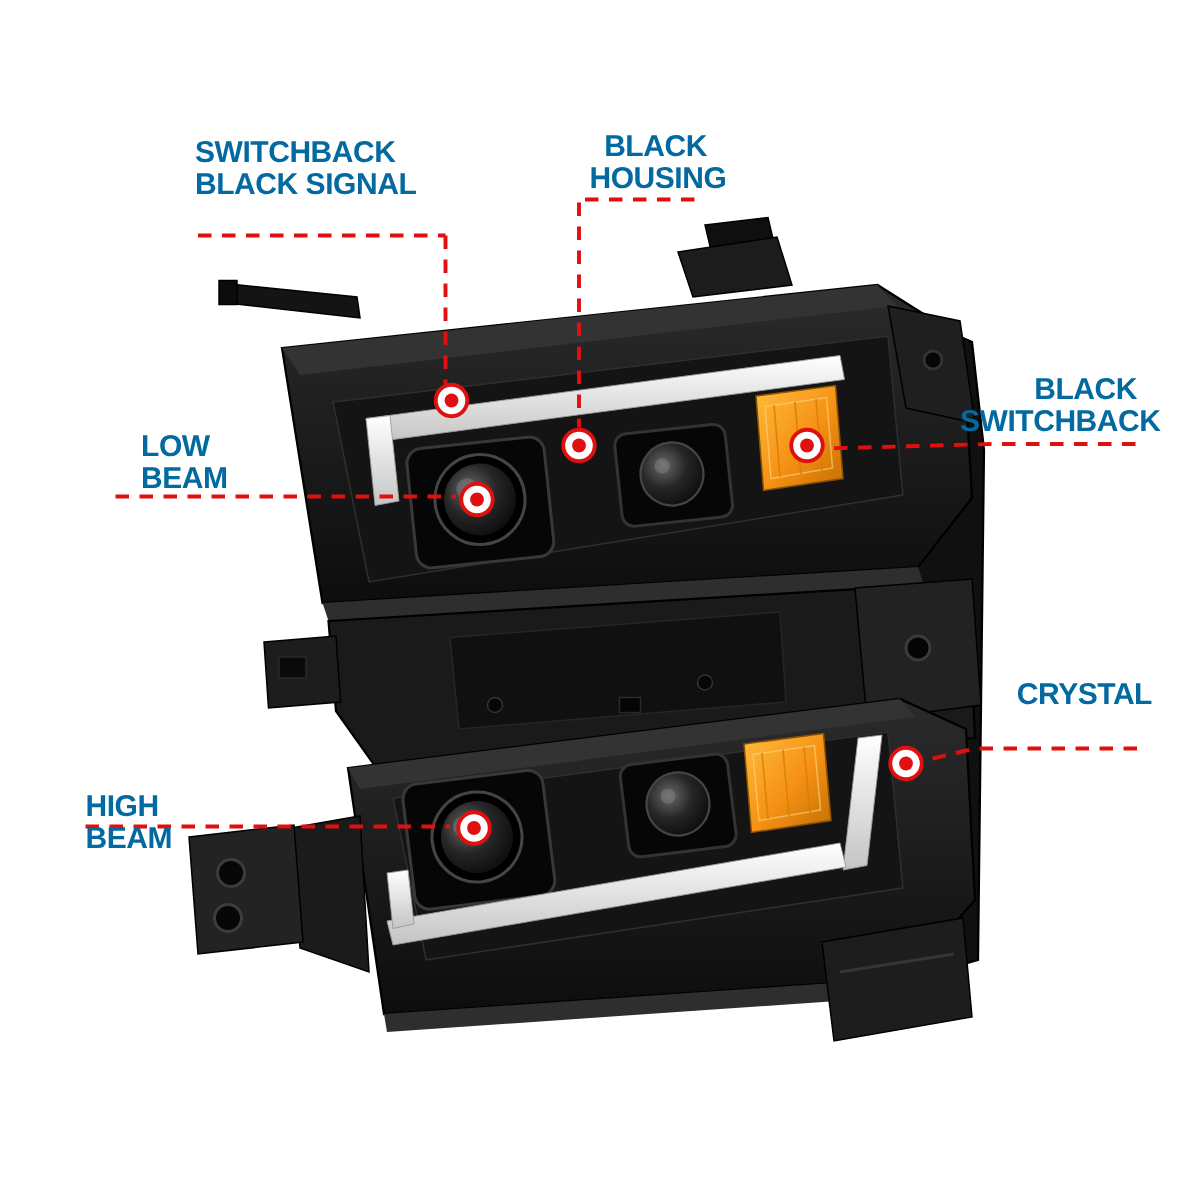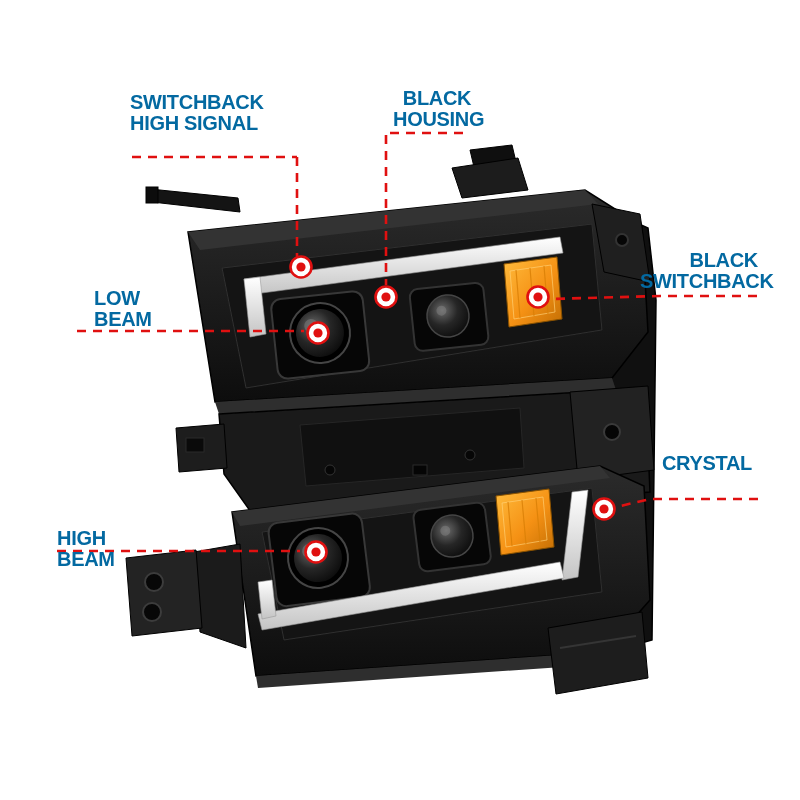--- a/index.html
+++ b/index.html
@@ -19,21 +19,21 @@
     letter-spacing:-0.3px;
     color:#0369a1;
     white-space:nowrap;
   }
   .callout.align-right{text-align:right;}
   .callout.align-center{text-align:center;}
   #label-switchback{left:130px;top:92px;}
   #label-black-housing{left:393px;top:88px;width:88px;}
   #label-safety-reflector{left:640px;top:250px;width:118px;}
   #label-low-beam{left:78px;top:288px;margin-left:16px;}
-  #label-crystal-clear-lens{left:628px;top:453px;width:124px;text-align:right;}
+  #label-crystal-clear-lens{left:644px;top:453px;width:124px;text-align:right;}
   #label-high-beam{left:57px;top:528px;}
 </style>
 </head>
 <body>
 
 <div class="stage">
 
   <svg class="art" viewBox="0 0 800 800" aria-hidden="true">
     <defs>
       <linearGradient id="bodyGrad" x1="0" y1="0" x2="0" y2="1">
@@ -205,21 +205,21 @@
       <circle cx="604" cy="509" r="4.6" fill="#e01010"></circle>
     </g>
     <g>
       <circle cx="316" cy="552" r="10.5" fill="#ffffff" stroke="#e01010" stroke-width="2.6"></circle>
       <circle cx="316" cy="552" r="4.6" fill="#e01010"></circle>
     </g>
   </svg>
 
   <div class="callout" id="label-switchback">
     <div>SWITCHBACK</div>
-    <div>HIGH SIGNAL</div>
+    <div>BLACK SIGNAL</div>
   </div>
 
   <div class="callout align-center" id="label-black-housing">
     <div>BLACK</div>
     <div>HOUSING</div>
   </div>
 
   <div class="callout align-right" id="label-safety-reflector">
     <div>BLACK</div>
     <div>SWITCHBACK</div>

